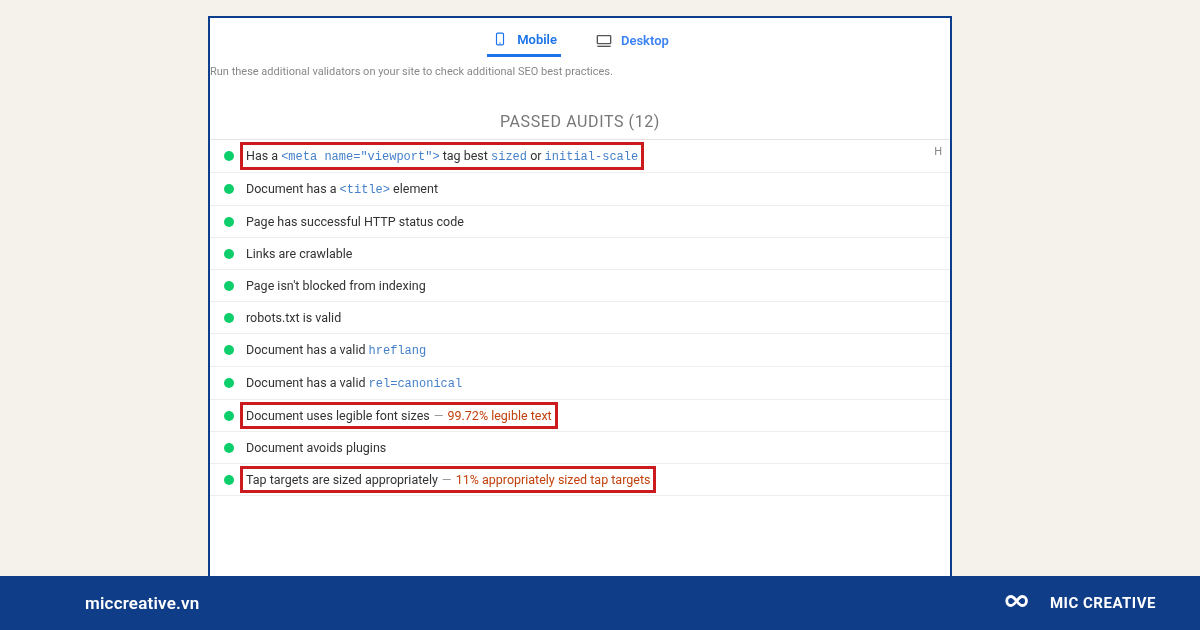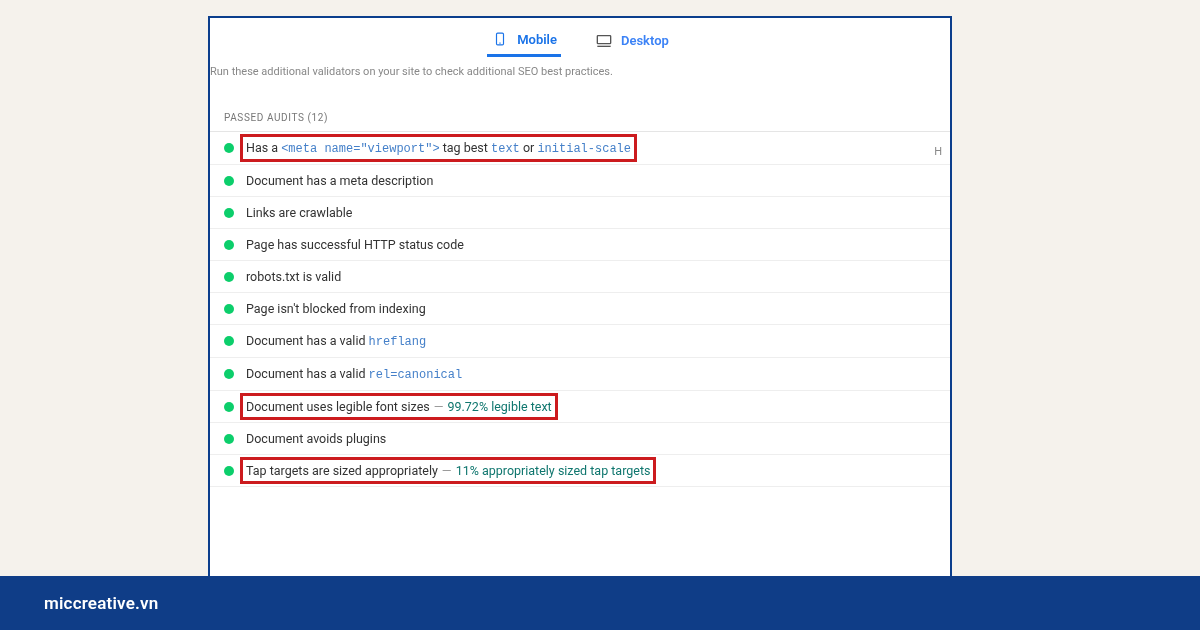--- a/index.html
+++ b/index.html
@@ -40,24 +40,25 @@
     color: #1a73e8;
     border-bottom: 3px solid #1a73e8;
   }
   .tab .icon { width: 18px; height: 18px; display: inline-flex; align-items: center; justify-content: center; }
   .hint {
     font-size: 11px;
     color: #888;
     padding: 4px 14px 16px 0;
   }
   .section-title {
-    font-size: 10px;
+    font-size: 16px;
     letter-spacing: .6px;
     color: #777;
     padding: 18px 14px 8px 14px;
+    text-align: center;
   }
   .audits {
     border-top: 1px solid #e5e5e5;
   }
   .audit {
     display: flex;
     align-items: center;
     gap: 12px;
     padding: 8px 14px;
     border-bottom: 1px solid #eee;
@@ -70,31 +71,31 @@
   .audit .body { position: relative; }
   .audit .body.boxed::after {
     content:""; position:absolute; left:-6px; top:-6px; right:-6px; bottom:-6px;
     border: 3px solid #cc1b1e; pointer-events:none;
   }
   code, .code {
     font-family: ui-monospace, SFMono-Regular, Consolas, "Liberation Mono", Menlo, monospace;
     color: #4580c9;
     font-size: 12px;
   }
-  .metric { color: #0f766e; }
+  .metric { color: #c2410c; }
   .audit .sep { color: #999; margin: 0 4px; }
   .hh { position:absolute; right:8px; top:127px; font-size:11px; color:#888; }
 
   .footer {
     position: absolute; left: 0; right: 0; bottom: 0; height: 54px;
     background: #0f3d87;
     display: flex; align-items: center; justify-content: space-between;
     padding: 0 44px; color: #fff;
   }
-  .footer .site { font-size: 17px; letter-spacing: .2px; font-weight: 600; }
+  .footer .site { font-size: 17px; letter-spacing: .2px; font-weight: 600; margin-left: 41px; }
   .footer .brand { display: flex; align-items: center; gap: 12px; font-size: 15px; font-weight: 700; letter-spacing: .5px; }
 </style>
 </head>
 <body>
 
 <div class="frame">
   <div class="tabs">
     <div class="tab active">
       <span class="icon">
         <svg viewBox="0 0 24 24" width="14" height="20" fill="none" stroke="#1a73e8" stroke-width="2">
@@ -119,41 +120,41 @@
 
   <div class="section-title">
     <span>PASSED AUDITS</span>
     <span>(12)</span>
   </div>
   <span class="hh">H</span>
 
   <div class="audits" id="audits">
       <div class="audit">
         <span class="dot"></span>
-        <span class="body boxed"><span>Has a </span><span class="code">&lt;meta name="viewport"&gt;</span><span> tag best </span><span class="code">text</span><span> or </span><span class="code">initial-scale</span></span>
+        <span class="body boxed"><span>Has a </span><span class="code">&lt;meta name="viewport"&gt;</span><span> tag best </span><span class="code">sized</span><span> or </span><span class="code">initial-scale</span></span>
       </div>
       <div class="audit">
         <span class="dot"></span>
-        <span class="body"><span>Document has a meta description</span></span>
+        <span class="body"><span>Document has a </span><span class="code">&lt;title&gt;</span><span> element</span></span>
+      </div>
+      <div class="audit">
+        <span class="dot"></span>
+        <span class="body"><span>Page has successful HTTP status code</span></span>
       </div>
       <div class="audit">
         <span class="dot"></span>
         <span class="body"><span>Links are crawlable</span></span>
       </div>
       <div class="audit">
         <span class="dot"></span>
-        <span class="body"><span>Page has successful HTTP status code</span></span>
+        <span class="body"><span>Page isn't blocked from indexing</span></span>
       </div>
       <div class="audit">
         <span class="dot"></span>
         <span class="body"><span>robots.txt is valid</span></span>
-      </div>
-      <div class="audit">
-        <span class="dot"></span>
-        <span class="body"><span>Page isn't blocked from indexing</span></span>
       </div>
       <div class="audit">
         <span class="dot"></span>
         <span class="body"><span>Document has a valid </span><span class="code">hreflang</span></span>
       </div>
       <div class="audit">
         <span class="dot"></span>
         <span class="body"><span>Document has a valid </span><span class="code">rel=canonical</span></span>
       </div>
       <div class="audit">
@@ -166,13 +167,21 @@
       </div>
       <div class="audit">
         <span class="dot"></span>
         <span class="body boxed"><span>Tap targets are sized appropriately</span><span class="sep">—</span><span class="metric">11% appropriately sized tap targets</span></span>
       </div>
     </div>
 </div>
 
 <div class="footer">
   <div class="site">miccreative.vn</div>
+  <div class="brand">
+    <span>
+      <svg viewBox="0 0 64 32" width="36" height="20" fill="none" stroke="#fff" stroke-width="5" stroke-linecap="round">
+        <path d="M16 8 C6 8 6 24 16 24 C24 24 28 8 36 8 C46 8 46 24 36 24 C28 24 24 8 16 8 Z"></path>
+      </svg>
+    </span>
+    <span>MIC CREATIVE</span>
+  </div>
 </div>
 
 </body></html>

